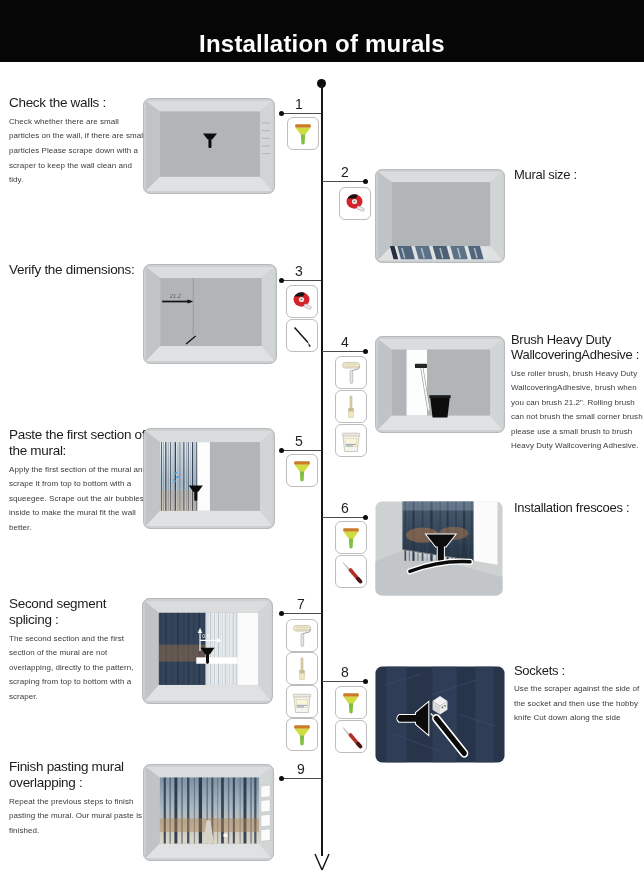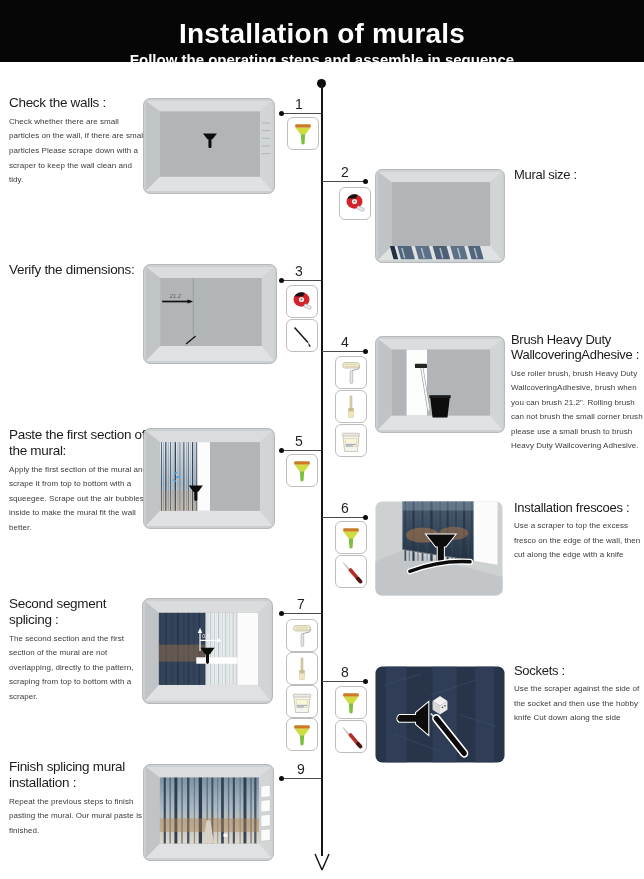--- a/index.html
+++ b/index.html
@@ -1,20 +1,20 @@
 <!DOCTYPE html>
 <html><head>
 <meta charset="utf-8">
 <style>
   html,body{margin:0;padding:0}
   body{width:644px;height:879px;position:relative;background:#fff;
        font-family:"Liberation Sans",sans-serif;overflow:hidden}
   .header{position:absolute;left:0;top:0;width:644px;height:62px;background:#060606;
           color:#fff;text-align:center}
-  .header h1{margin:0;padding-top:18px;font-size:28px;font-weight:600;letter-spacing:.2px}
+  .header h1{margin:12px;padding-top:18px;font-size:24px;font-weight:600;letter-spacing:.2px}
   .header h2{margin:0;margin-top:1px;font-size:15px;font-weight:700}
   .tl-line{position:absolute;left:321px;top:84px;width:1.6px;height:772px;background:#161616}
   .tl-dot{position:absolute;left:317px;top:79px;width:9px;height:9px;border-radius:50%;background:#0c0c0c}
   .tl-arrow{position:absolute;left:312px;top:852px}
   .step-text{position:absolute}
   .step-text h3{margin:0 0 4px 0;font-size:13.5px;font-weight:400;color:#1c1c1c;
                 letter-spacing:-.3px;line-height:1.18}
   .step-text p{margin:0;font-size:8px;color:#3b3b3b;line-height:1.82;letter-spacing:.05px}
   .rt h3{font-size:13px}
   .num{position:absolute;width:24px;text-align:center;font-size:14px;color:#1f1f1f}
@@ -311,21 +311,20 @@
         <path d="M108 0 H134 V67 L108 63 Z" fill="#fbfbfc"></path>
         <path d="M30 51 L108 63" stroke="#6e747a" stroke-width="1"></path>
         <use href="#sg" transform="translate(72,50) scale(2.1)" stroke="#fff" stroke-width="1" paint-order="stroke"></use>
         <path d="M38 74 Q72 62 104 64" fill="none" stroke="#fff" stroke-width="6.5" stroke-linecap="round"></path>
         <path d="M38 74 Q72 62 104 64" fill="none" stroke="#0b0b0b" stroke-width="3.6" stroke-linecap="round"></path>
       </g>
     </svg>
   </div>
   <div class="step-text rt" style="left:514px;top:500px;width:128px">
     <h3>Installation frescoes :</h3>
-    <p>Use a scraper to top the excess fresco on the edge of the wall, then cut along the edge with a knife</p>
   </div>
 </section>
 
 <section>
   <div class="step-text" style="left:9px;top:596px;width:140px">
     <h3>Second segment splicing :</h3>
     <p>The second section and the first section of the mural are not overlapping, directly to the pattern, scraping from top to bottom with a scraper.</p>
   </div>
   <div class="illus" style="left:142px;top:598px;width:131px;height:106px">
     <svg viewBox="0 0 140 100" preserveAspectRatio="none">
@@ -409,21 +408,21 @@
     </svg>
   </div>
   <div class="step-text rt" style="left:514px;top:663px;width:128px">
     <h3>Sockets :</h3>
     <p>Use the scraper against the side of the socket and then use the hobby knife Cut down along the side</p>
   </div>
 </section>
 
 <section>
   <div class="step-text" style="left:9px;top:759px;width:140px">
-    <h3>Finish splicing mural installation :</h3>
+    <h3>Finish pasting mural overlapping :</h3>
     <p>Repeat the previous steps to finish pasting the mural. Our mural paste is finished.</p>
   </div>
   <div class="illus" style="left:143px;top:764px;width:131px;height:97px">
     <svg viewBox="0 0 140 100" preserveAspectRatio="none">
       <use href="#room"></use>
       <rect x="18" y="14" width="106" height="68" fill="url(#gMist)"></rect>
       <use href="#trunks" transform="translate(19,14) scale(1.04,0.97)"></use>
       <rect x="18" y="56" width="106" height="14" fill="#b08355" opacity=".45"></rect>
       <path d="M64 82 L76 82 L72 58 L68 58 Z" fill="#d7d2c6"></path>
       <rect x="86" y="72" width="4" height="3" fill="#fff"></rect>

